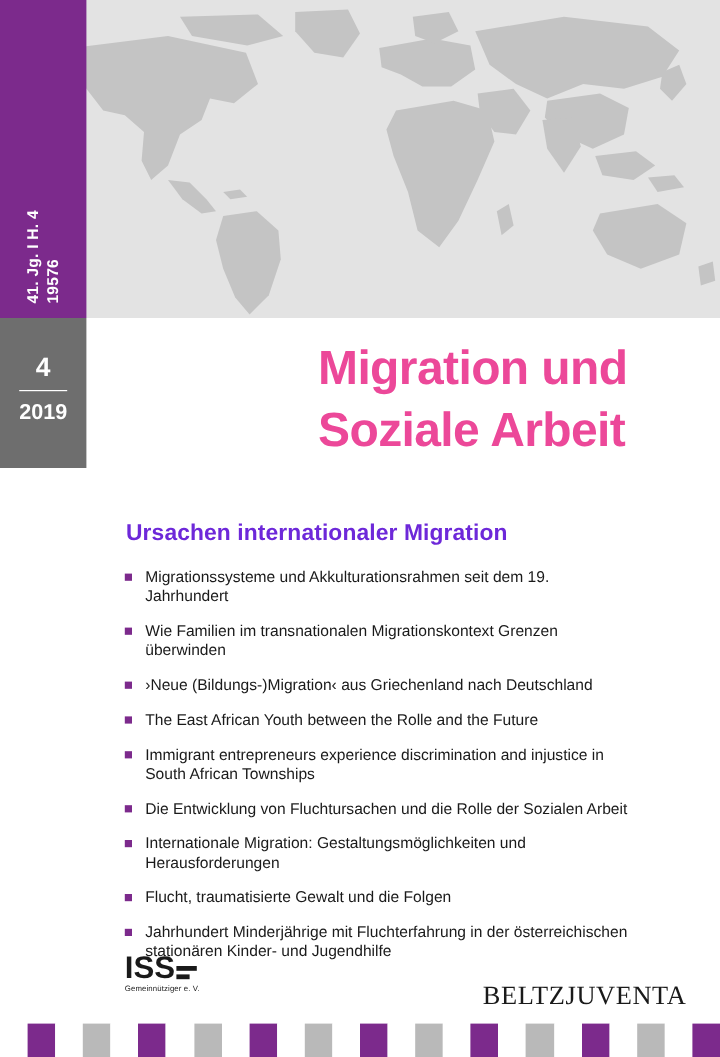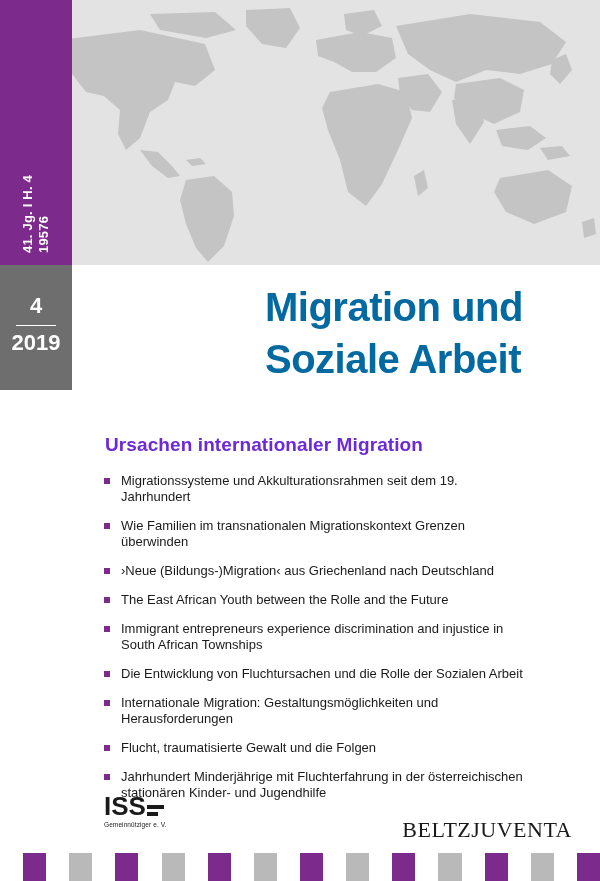--- a/index.html
+++ b/index.html
@@ -90,34 +90,34 @@
     line-height: 26px;
     margin-top: 28px;
   }
   .issue-rule {
     width: 40px;
     height: 1px;
     background: #ffffff;
     margin: 6px auto 6px auto;
   }
   .issue-year {
-    font-size: 22px;
+    font-size: 18px;
     font-weight: bold;
     line-height: 22px;
   }
 
   
   .title-block {
     position: absolute;
     left: 265px;
     top: 281px;
     width: 320px;
   }
   .title-line {
-    color: #0369a1;
+    color: #ec4899;
     font-size: 40px;
     font-weight: bold;
     line-height: 52px;
     letter-spacing: -0.5px;
     white-space: nowrap;
   }
 
   
   .topic {
     position: absolute;

